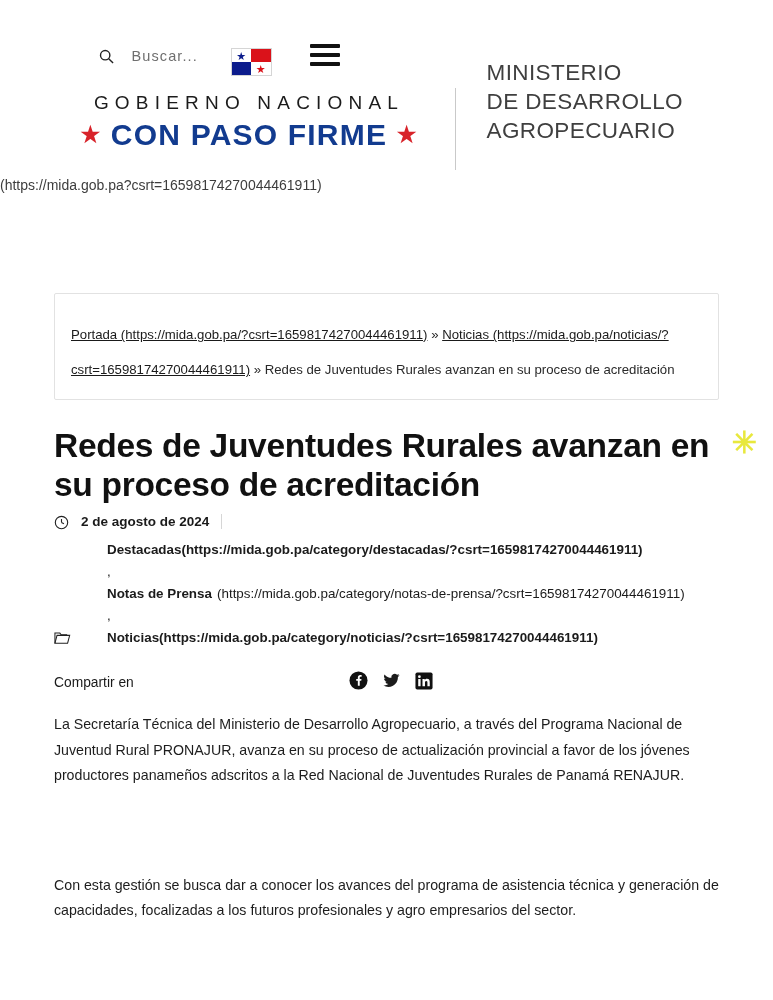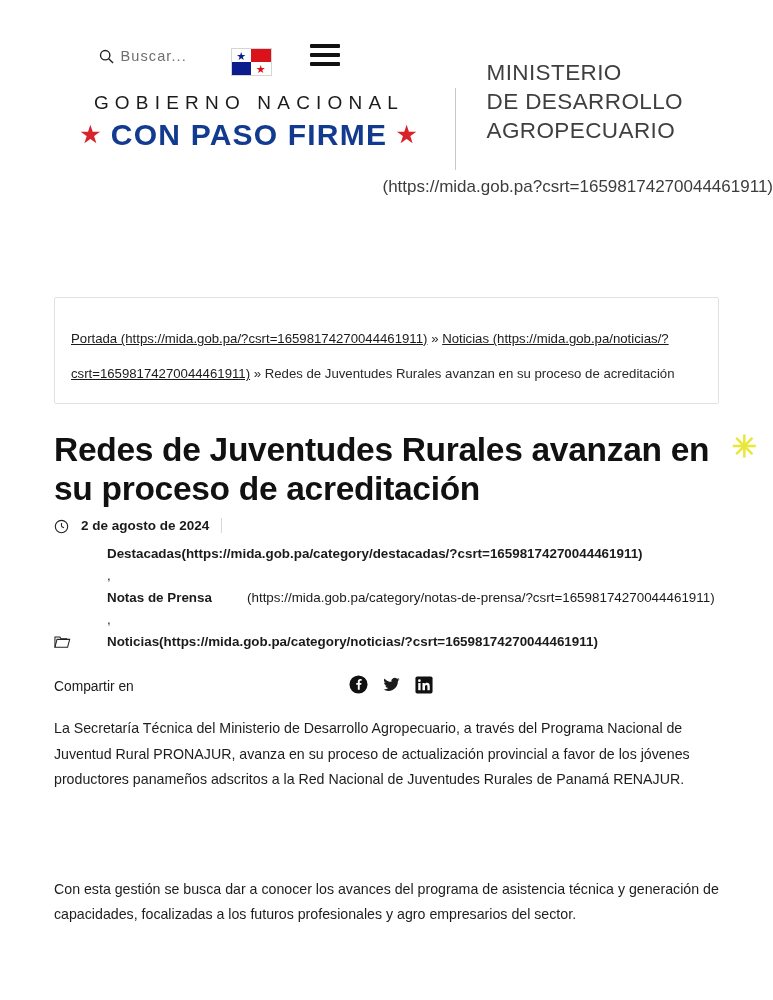--- a/index.html
+++ b/index.html
@@ -26,21 +26,21 @@
     margin: 0 auto;
     position: relative;
     height: 125px;
   }
   .search-box {
     position: absolute;
     left: 42px;
     top: 18px;
     display: flex;
     align-items: center;
-    gap: 7px;
+    gap: 18px;
     cursor: text;
   }
   .search-icon svg { display: block; }
   .search-placeholder {
     font-size: 14.5px;
     letter-spacing: 1.1px;
     color: #6f6f6f;
     font-family: "Liberation Sans", sans-serif;
   }
 
@@ -128,22 +128,22 @@
     top: 28px;
     font-size: 22.5px;
     line-height: 29px;
     letter-spacing: 0.4px;
     color: #3f3f3f;
     font-family: "Liberation Sans", sans-serif;
   }
   .ministry div { white-space: nowrap; }
 
   .header-link {
-    text-align: right;
-    font-size: 17px;
+    text-align: left;
+    font-size: 14px;
     color: #3d3d3d;
     margin-top: 22px;
   }
 
   
   .content {
     width: 665px;
     margin: 0 auto;
     position: relative;
   }
@@ -217,21 +217,20 @@
     font-size: 13.4px;
     line-height: 22px;
     color: #1b1b1b;
   }
   .cats-body a { color: #1b1b1b; text-decoration: none; font-weight: bold; }
   .cat-block { margin-left: 26px; }
   .cat-sep { margin-left: 26px; }
   .cat-two-col {
     margin-left: 26px;
     display: flex;
-    gap: 30px;
   }
   .cat-two-col .c-name { width: 110px; flex: 0 0 110px; font-weight: bold; }
   .cat-two-col .c-url { flex: 1; }
 
   .share-row {
     display: flex;
     align-items: flex-end;
     margin-top: 22px;
     font-size: 13.8px;
     color: #1a1a1a;

